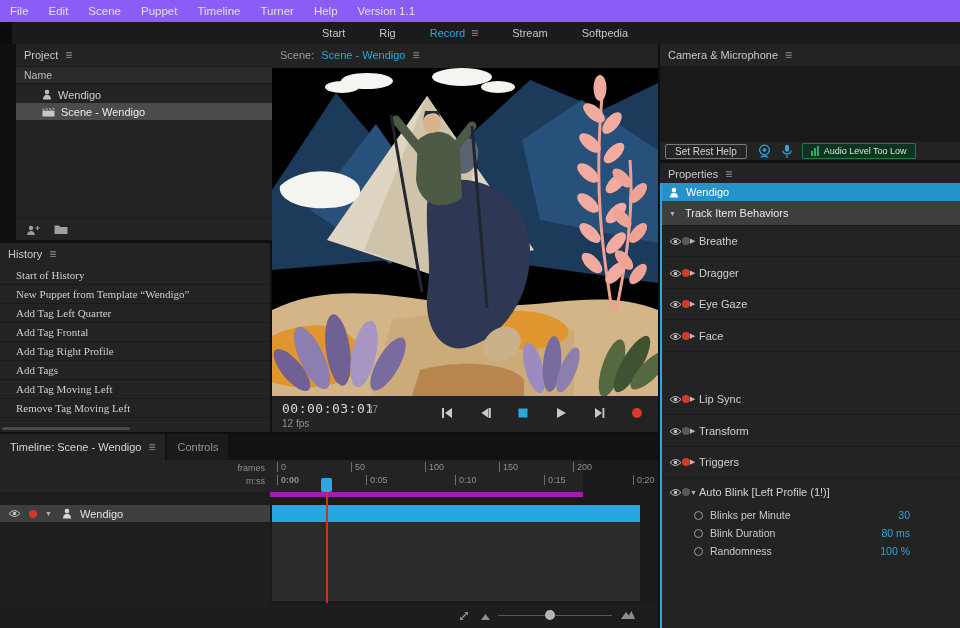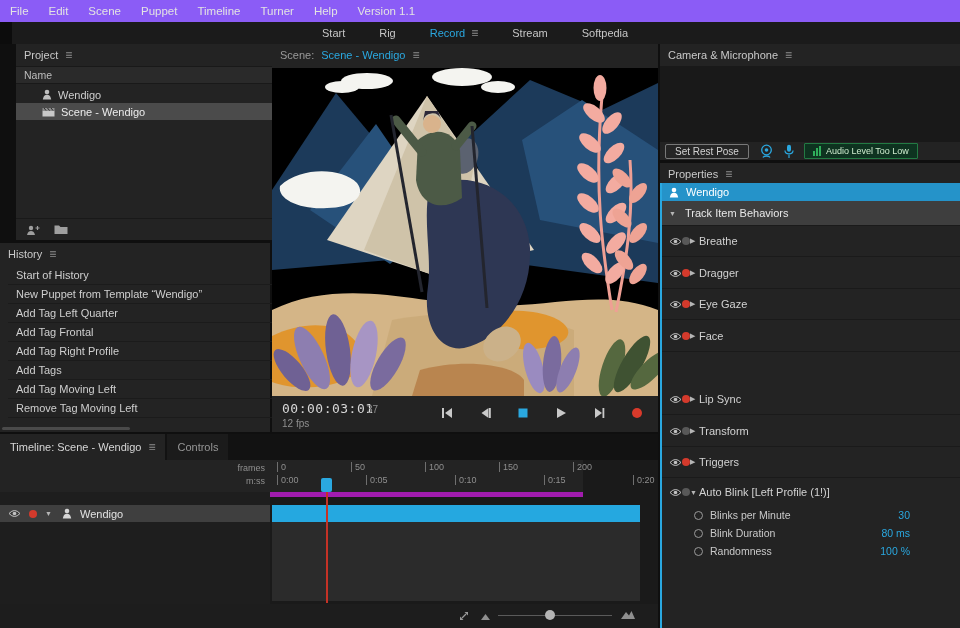--- a/index.html
+++ b/index.html
@@ -19,21 +19,21 @@
   .wtab{padding:0 17px;font-size:11px;color:#c6c6c6;display:flex;align-items:center;gap:6px;}
   .wtab.active{color:#2aa8e0;}
   
   .project{left:16px;top:44px;width:270px;height:196px;}
   .namehdr{position:absolute;left:0;top:22px;width:100%;height:18px;background:#2a2a2a;border-top:1px solid #191919;border-bottom:1px solid #191919;display:flex;align-items:center;padding-left:8px;font-size:10.5px;color:#bdbdbd;box-sizing:border-box;}
   .pitem{position:absolute;left:0;width:100%;height:17px;display:flex;align-items:center;gap:6px;padding-left:26px;font-size:11px;color:#cdcdcd;box-sizing:border-box;}
   .pitem.selected{background:#4b4b4b;color:#ececec;}
   .pfoot{position:absolute;left:0;bottom:0;width:100%;height:22px;border-top:1px solid #191919;display:flex;align-items:center;gap:14px;padding-left:10px;box-sizing:border-box;}
   
   .history{left:0;top:243px;width:270px;height:189px;}
-  .hitem{position:absolute;left:8px;width:100%;height:19px;display:flex;align-items:center;padding-left:8px;font-size:11px;color:#cfcfcf;border-bottom:1px solid #1b1b1b;box-sizing:border-box;}
+  .hitem{position:absolute;left:0;width:100%;height:19px;display:flex;align-items:center;padding-left:16px;font-size:11px;color:#cfcfcf;border-bottom:1px solid #1b1b1b;box-sizing:border-box;font-family:Liberation Serif, serif;}
   .hscroll{position:absolute;left:2px;bottom:2px;width:128px;height:3px;background:#4a4a4a;border-radius:2px;}
   
   .scene{left:272px;top:44px;width:386px;height:388px;}
   .scene-title-name{color:#2aa8e0;}
   .viewport{position:absolute;left:0;top:24px;width:386px;height:328px;background:#000;overflow:hidden;}
   .playbar{position:absolute;left:0;top:352px;width:386px;height:36px;background:#232323;}
   .tc{position:absolute;left:10px;top:5px;font-family:"DejaVu Sans Mono",monospace;font-size:13px;color:#d8d8d8;letter-spacing:.5px;}
   .tc-frame{position:absolute;left:95px;top:8px;font-size:10px;color:#8f8f8f;}
   .tc-fps{position:absolute;left:10px;top:22px;font-size:10px;color:#8f8f8f;}
   .transport{position:absolute;left:164px;top:8px;display:flex;gap:16px;align-items:center;}
@@ -297,21 +297,21 @@
     </div>
   </div>
 
   <div class="panel camera">
     <div class="phead">
       <span>Camera &amp; Microphone</span>
       <span class="ham">≡</span>
     </div>
     <div class="cambody"></div>
     <div class="camfoot">
-      <span class="restpose">Set Rest Pose</span>
+      <span class="restpose">Set Rest Help</span>
       <span class="icon">
         <svg width="15" height="15" viewBox="0 0 15 15">
             <circle cx="7.5" cy="6" r="4.8" fill="none" stroke="#2aa8e0" stroke-width="1.3"></circle>
             <circle cx="7.5" cy="6" r="1.8" fill="#2aa8e0"></circle>
             <path d="M4 13.5 C5 11.5 10 11.5 11 13.5" fill="none" stroke="#2aa8e0" stroke-width="1.3"></path>
           </svg>
       </span>
       <span class="icon">
         <svg width="10" height="15" viewBox="0 0 10 15">
             <rect x="3" y="0.8" width="4" height="7" rx="2" fill="#2aa8e0"></rect>
@@ -473,21 +473,21 @@
     </div>
 
     <div class="ruler">
       <span class="rlabel" style="left:203px;top:3px;">frames</span>
       <span class="rlabel" style="left:203px;top:16px;">m:ss</span>
       <span class="tick" style="left:277px;top:2px;">0</span>
       <span class="tick" style="left:351px;top:2px;">50</span>
       <span class="tick" style="left:425px;top:2px;">100</span>
       <span class="tick" style="left:499px;top:2px;">150</span>
       <span class="tick" style="left:573px;top:2px;">200</span>
-      <span class="tick" style="left:277px;top:15px;">0:00</span>
+      <span class="tick" style="left:277px;top:15px;font-weight:bold;">0:00</span>
       <span class="tick" style="left:366px;top:15px;">0:05</span>
       <span class="tick" style="left:455px;top:15px;">0:10</span>
       <span class="tick" style="left:544px;top:15px;">0:15</span>
       <span class="tick" style="left:633px;top:15px;">0:20</span>
     </div>
 
     <div class="tl-leftcol"></div>
 
     <div class="trackrow">
       <span class="eye">

